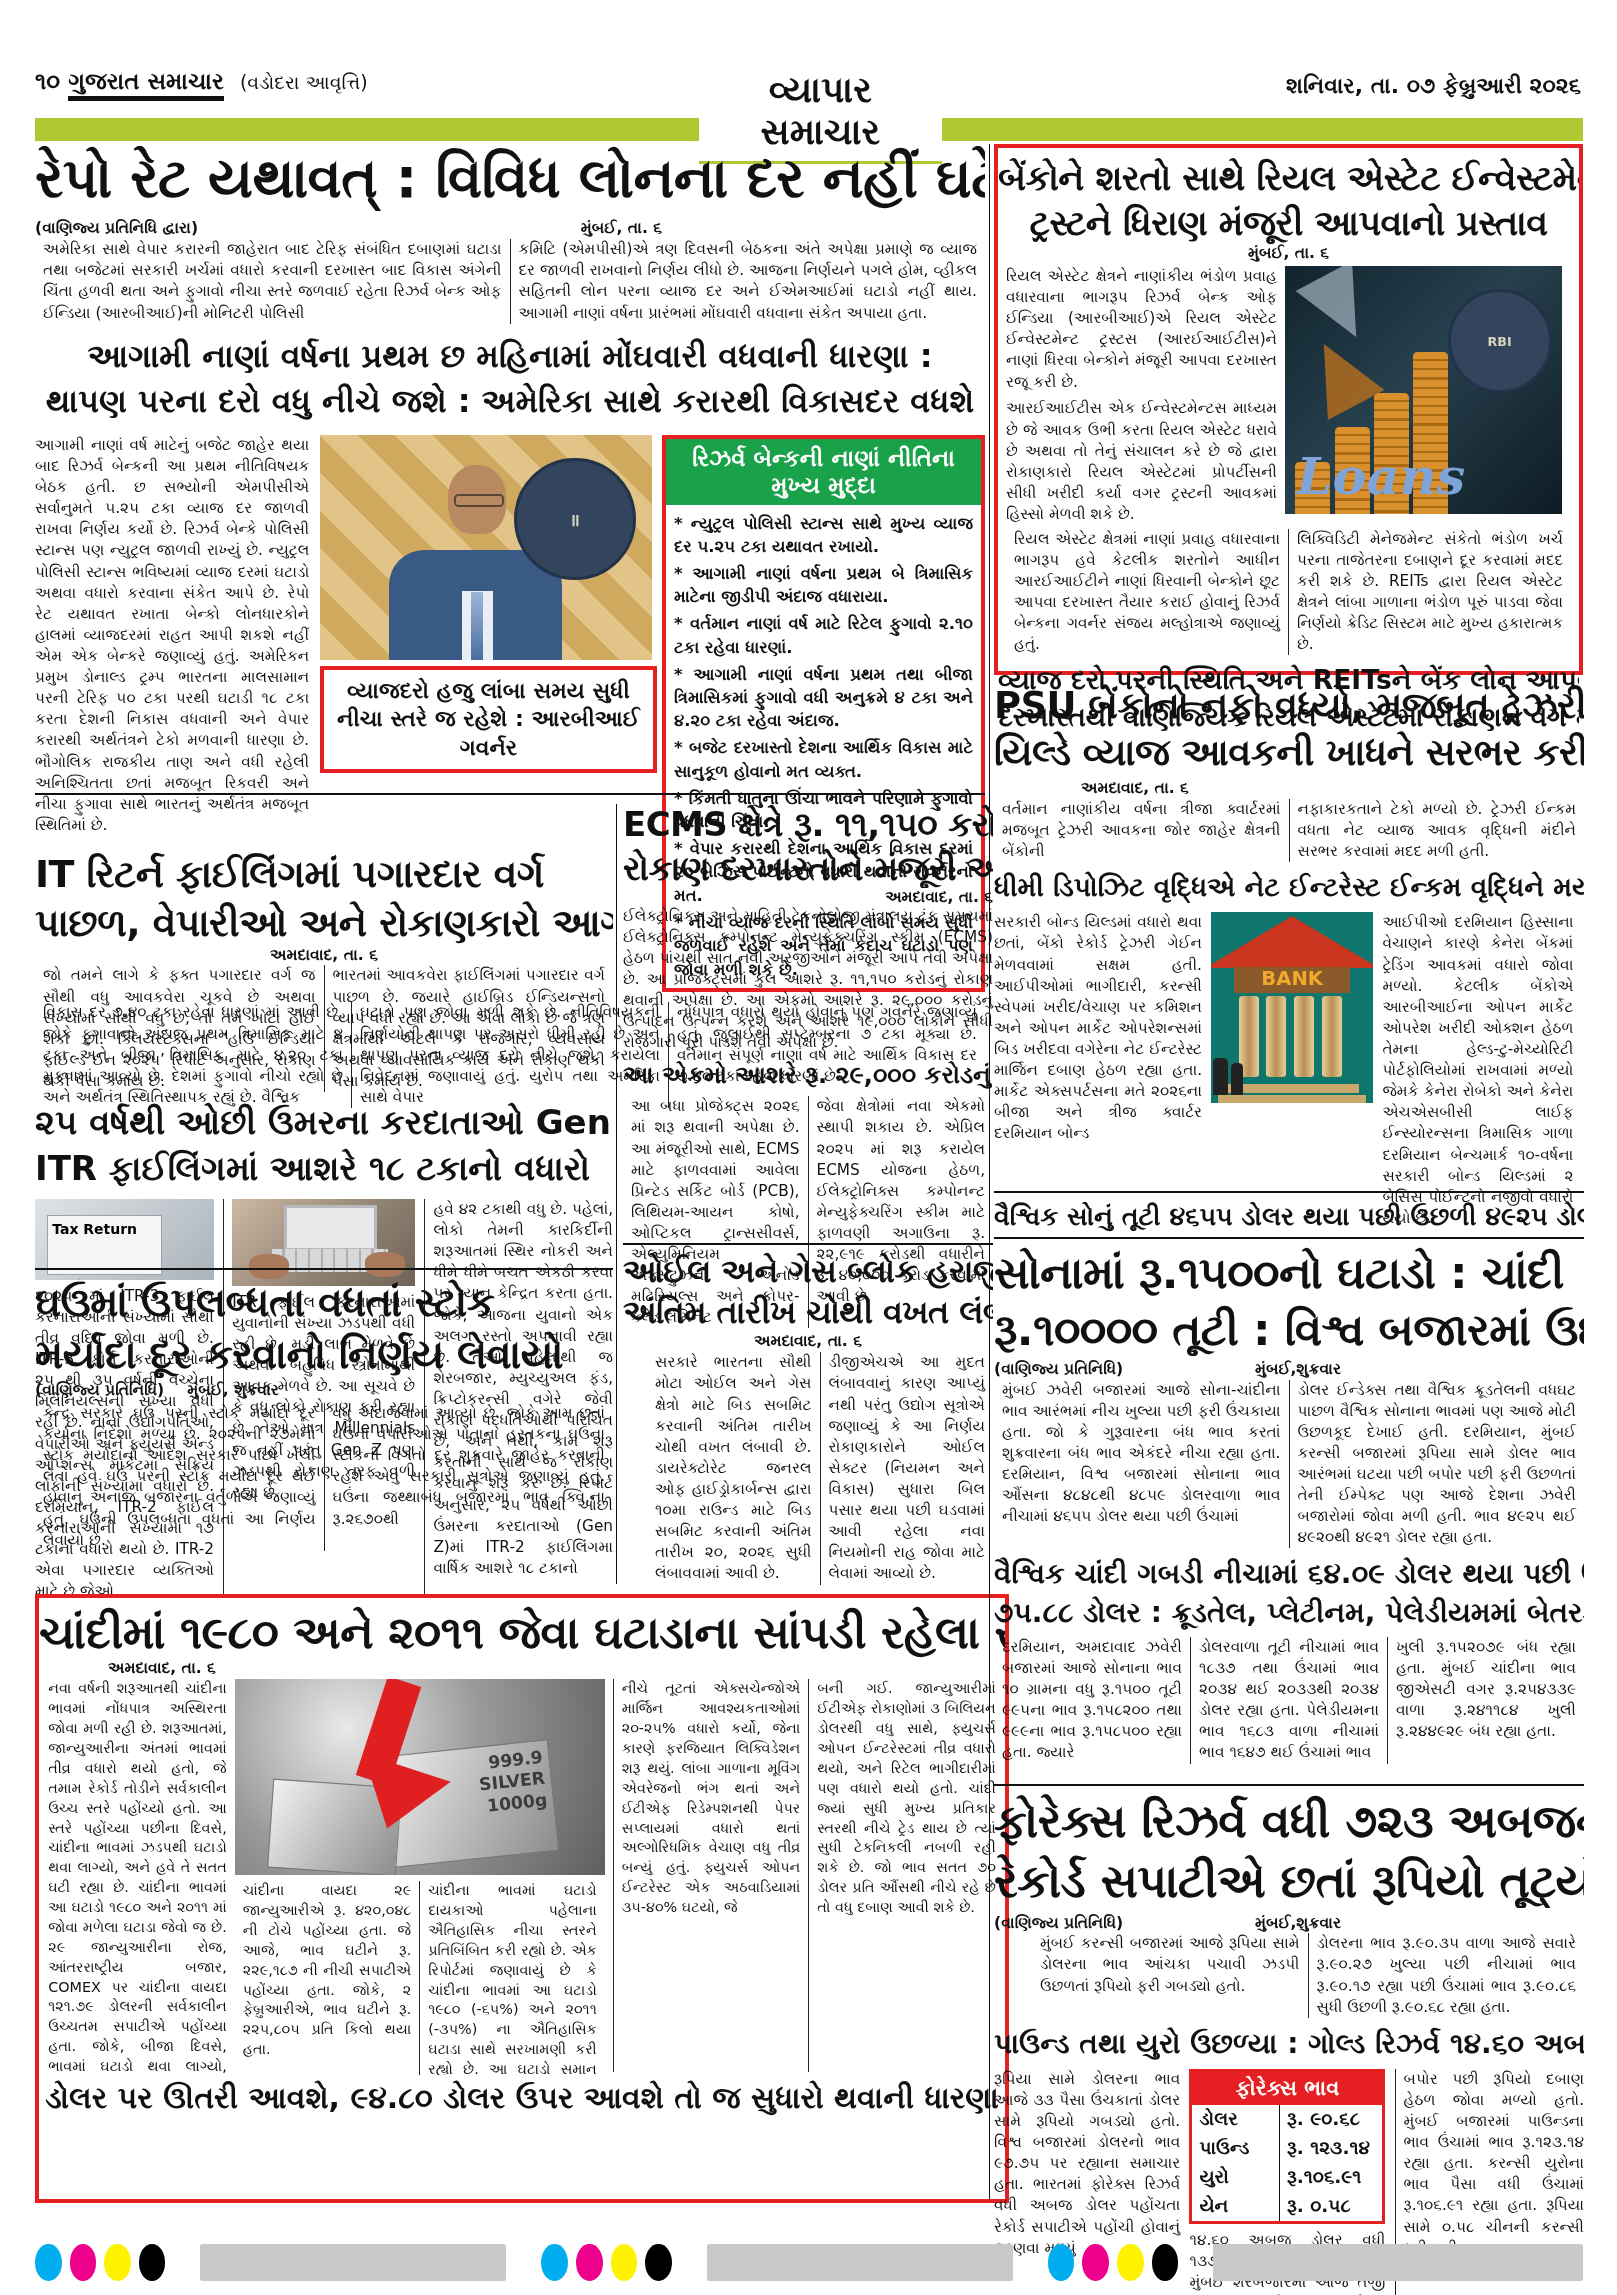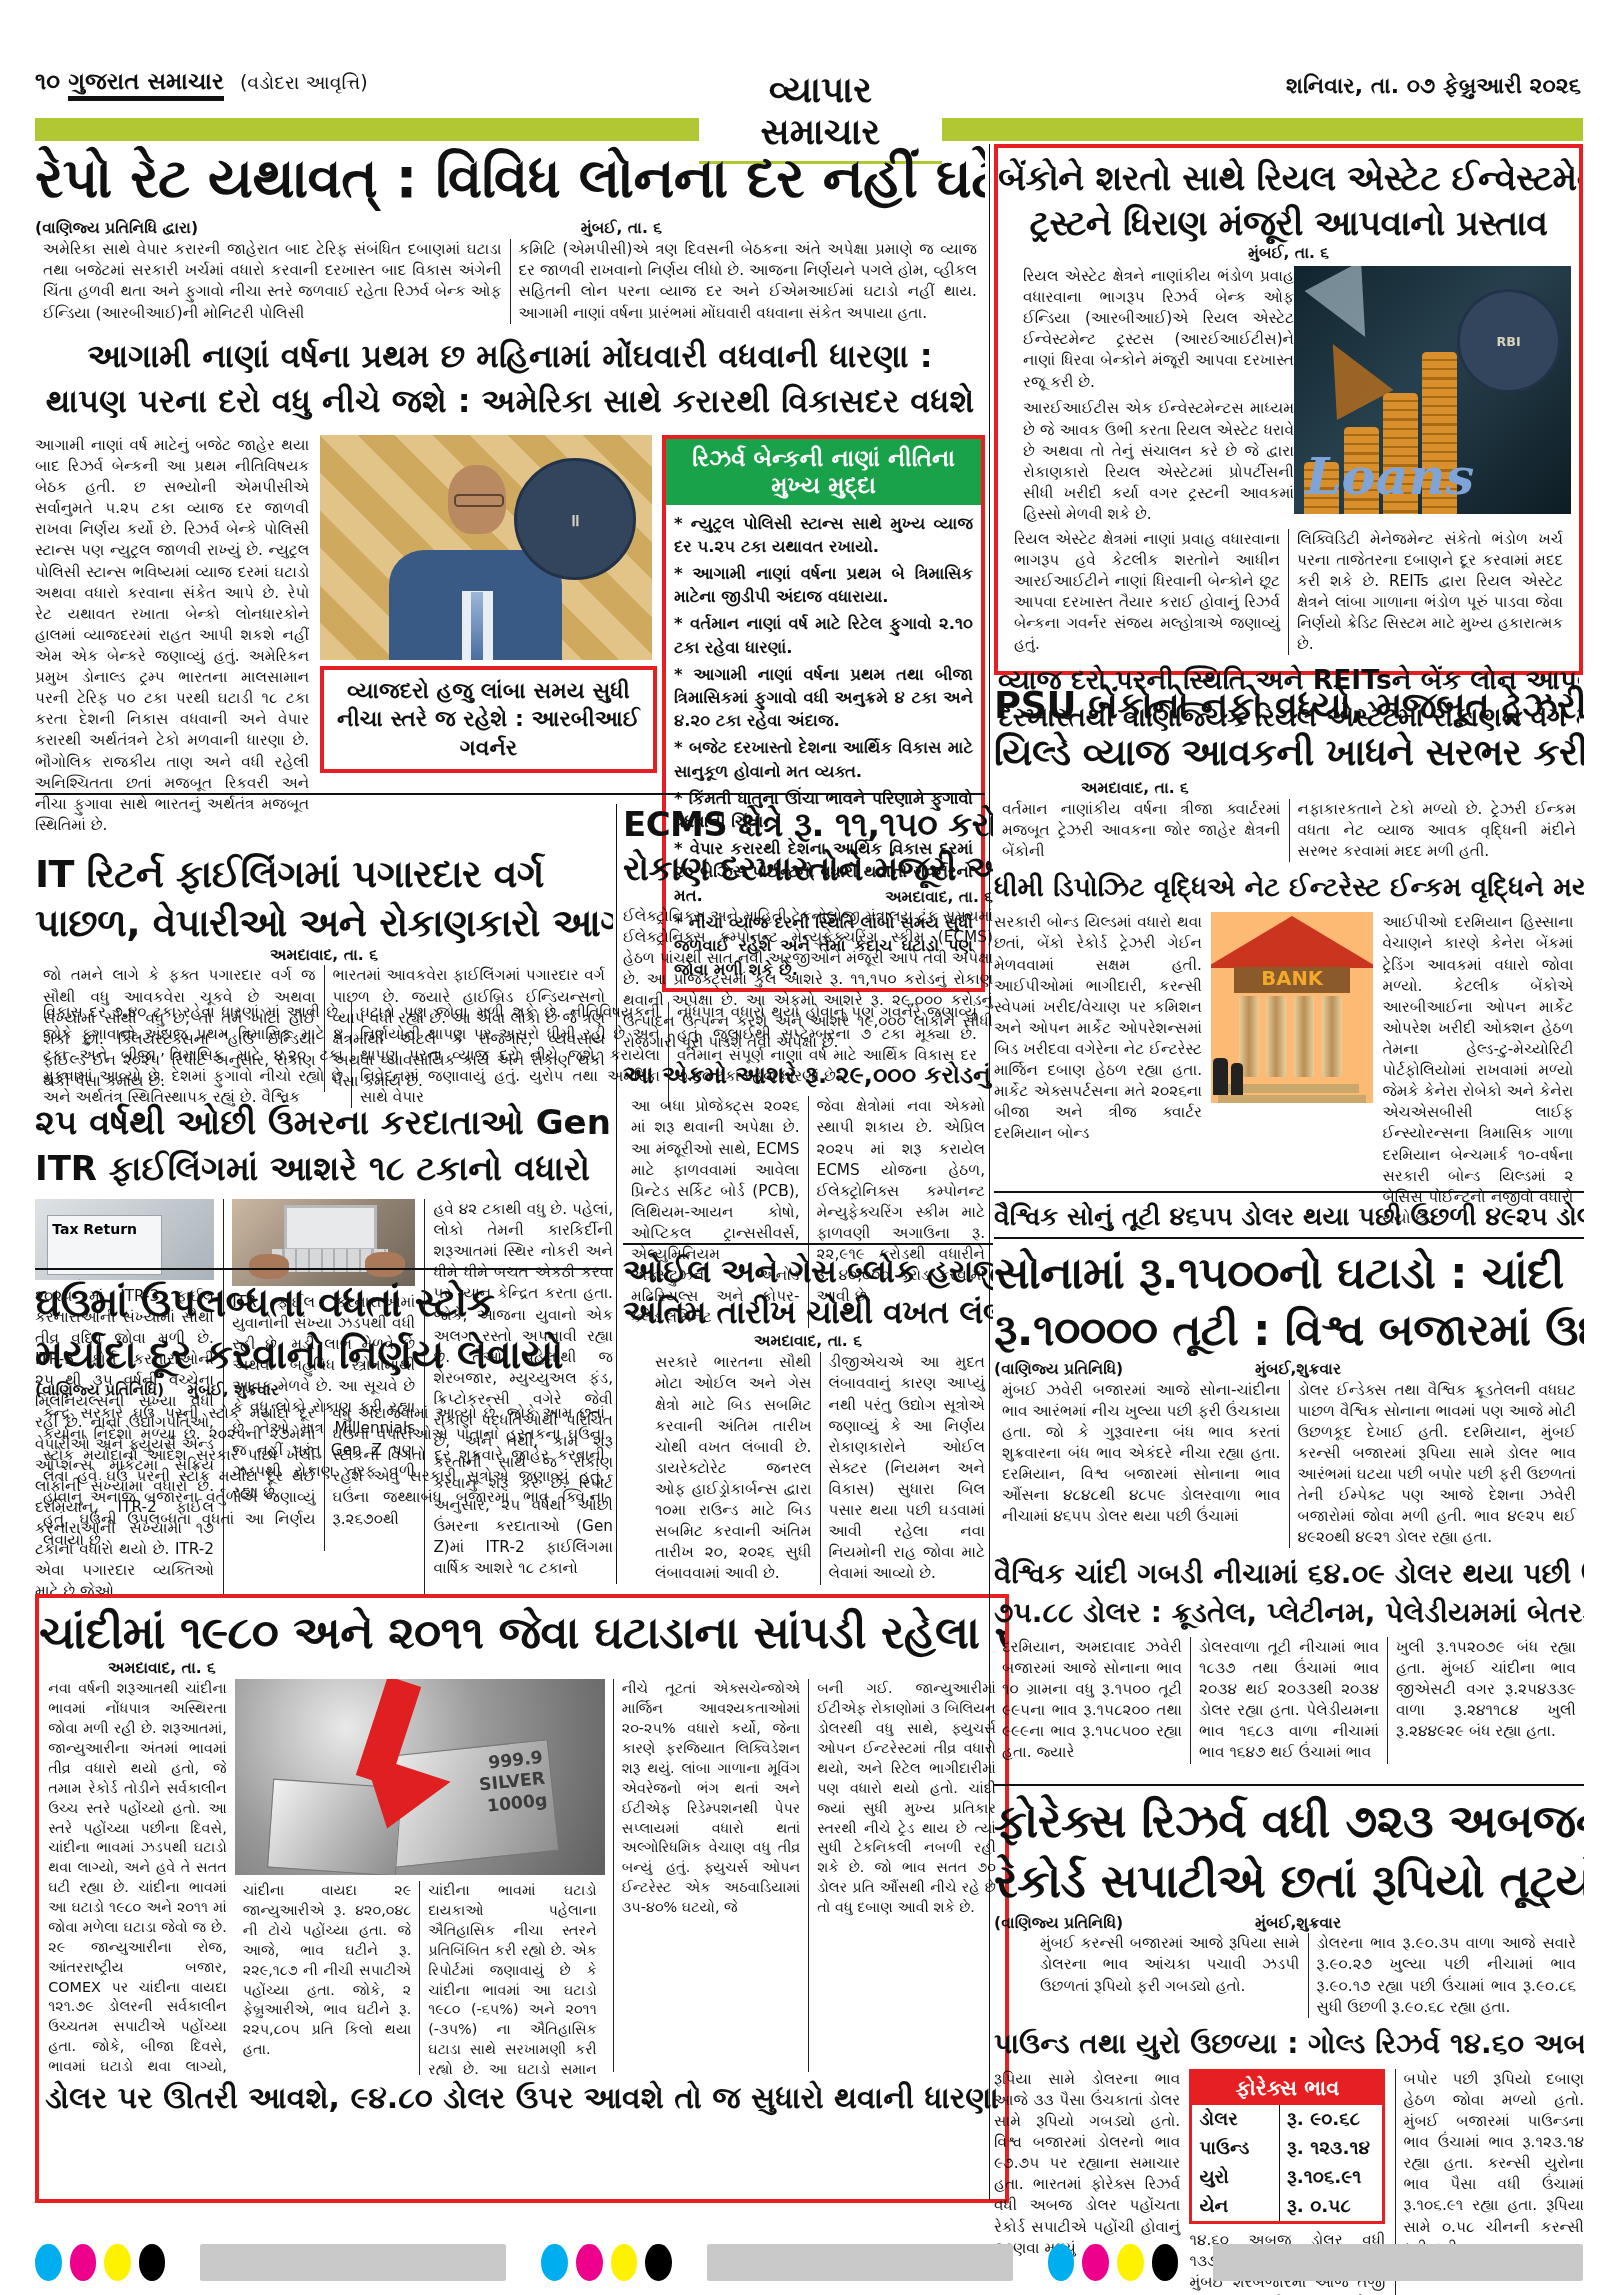--- a/index.html
+++ b/index.html
@@ -36,21 +36,21 @@
   .seal{position:absolute;border-radius:50%;background:#32455c;border:3.5px solid #223349;}
   .seal-inner{position:absolute;left:50%;top:50%;transform:translate(-50%,-50%);color:#d8d3bd;font-size:17.3px;font-weight:bold;}
   .person-head{position:absolute;background:#b98a62;border-radius:46% 46% 40% 40%;}
   .person-body{position:absolute;background:#3a5a86;border-radius:35px 35px 0 0;}
   .person-shirt{position:absolute;background:#e8eef4;}
   .person-tie{position:absolute;background:linear-gradient(180deg,#9db6d8,#4a6ea0);}
   .ph-loans{background:linear-gradient(135deg,#10242e 0%,#27404d 45%,#0d1c24 100%);}
   .coin{position:absolute;bottom:0;background:repeating-linear-gradient(180deg,#d98f2b 0 7px,#a96a14 7px 9.2px);border-radius:4.6px 4.6px 0 0;}
   .loans-word{position:absolute;color:#7ea4d8;font-family:"DejaVu Serif",serif;font-style:italic;font-weight:bold;}
   .hourglass{position:absolute;width:0;height:0;border-left:32px solid transparent;border-right:32px solid transparent;}
-  .ph-bank{background:#fdba74;}
+  .ph-bank{background:#0f766e;}
   .bank-roof{position:absolute;width:0;height:0;border-left:87px solid transparent;border-right:87px solid transparent;border-bottom:52px solid #c9351f;}
   .bank-ped{position:absolute;background:#8a5a2a;color:#f2a92d;font-weight:bold;text-align:center;}
   .bank-col{position:absolute;background:linear-gradient(90deg,#e8cf9c,#b98f54,#e8cf9c);border-radius:3.5px;}
   .bank-base{position:absolute;background:#caa76a;}
   .fig{position:absolute;background:#222;border-radius:4.6px 4.6px 0 0;}
   .ph-silver{background:
      radial-gradient(circle at 30% 25%,#e9e9e9 0%,#9a9a9a 45%,#5e5e5e 100%);}
   .bar3d{position:absolute;background:linear-gradient(120deg,#f2f2f2,#b9b9b9 55%,#8d8d8d);border:1.7px solid #777;}
   .bar3d .lbl{position:absolute;right:5.8px;top:5.8px;text-align:right;color:#3c3c3c;font-weight:bold;line-height:1.25;}
   .red-arrow{position:absolute;width:0;height:0;}
@@ -143,21 +143,21 @@
       <div class="col body" style="width:33%;">વિકાસ દર ૭.૪૦ ટકા રહેવા ધારણાં માં આવી છે. જોકે ફુગાવાનો અંદાજ પ્રથમ ત્રિમાસિક માટે ૪ ટકા અને બીજા ત્રિમાસિક માટે ૪.૨૦ ટકા મૂકવામાં આવ્યો છે. દેશમાં ફુગાવો નીચો રહ્યો છે અને અર્થતંત્ર સ્થિતિસ્થાપક રહ્યું છે. વૈશ્વિક</div>
       <div class="col body" style="width:33%;">ઘટાડો પણ જોવા મળી શકે છે. નીતિવિષયકની નિર્ણયોની થાપણ પર અસરો ધીમી રહી છે અને થાપણ પરના વ્યાજ દરો નીચે જશે. કરાયેલા નિવેદનમાં જણાવાયું હતું. યુરોપ તથા અમેરિકા સાથે વેપાર</div>
       <div class="col body" style="width:33%;">નોંધપાત્ર વધારો થયો હોવાનું પણ ગવર્નરે જણાવ્યું હતું. જુલાઈથી સપ્ટેમ્બરના ૭ ટકા મૂક્યા છે. વર્તમાન સંપૂર્ણ નાણાં વર્ષ માટે આર્થિક વિકાસ દર ૭.૪૦ ટકા રહેવા ધારણાં છે.</div>
     </div>
   </div>
 
   <div class="abs redbox" style="left:994px;top:144px;width:581px;height:523px;">
     <div class="art-head center nowrap" style="font-size:35px;margin-top:10.4px;">બેંકોને શરતો સાથે રિયલ એસ્ટેટ ઈન્વેસ્ટમેન્ટ</div>
     <div class="art-head center nowrap" style="font-size:35px;margin-top:3.5px;">ટ્રસ્ટને ધિરાણ મંજૂરી આપવાનો પ્રસ્તાવ</div>
     <div class="dateline">મુંબઈ, તા. ૬</div>
-    <div style="display:flex;padding:3.5px 8px;justify-content:flex-end;">
+    <div style="display:flex;gap:8px;padding:3.5px 8px;">
       <div style="width:271px;">
         <div class="body">રિયલ એસ્ટેટ ક્ષેત્રને નાણાંકીય ભંડોળ પ્રવાહ વધારવાના ભાગરૂપ રિઝર્વ બેન્ક ઓફ ઈન્ડિયા (આરબીઆઈ)એ રિયલ એસ્ટેટ ઈન્વેસ્ટમેન્ટ ટ્રસ્ટસ (આરઈઆઈટીસ)ને નાણાં ધિરવા બેન્કોને મંજૂરી આપવા દરખાસ્ત રજૂ કરી છે.</div>
         <div class="body" style="margin-top:5.8px;">આરઈઆઈટીસ એક ઈન્વેસ્ટમેન્ટસ માધ્યમ છે જે આવક ઉભી કરતા રિયલ એસ્ટેટ ધરાવે છે અથવા તો તેનું સંચાલન કરે છે જે દ્વારા રોકાણકારો રિયલ એસ્ટેટમાં પ્રોપર્ટીસની સીધી ખરીદી કર્યા વગર ટ્રસ્ટની આવકમાં હિસ્સો મેળવી શકે છે.</div>
       </div>
       <div class="ph ph-loans" style="width:277px;height:248px;">
         <div class="coin" style="left:10.4px;width:35px;height:52px;"></div>
         <div class="coin" style="left:50px;width:35px;height:87px;"></div>
         <div class="coin" style="left:89px;width:35px;height:121px;"></div>
         <div class="coin" style="left:128px;width:35px;height:162px;"></div>
         <div class="hourglass" style="left:23px;top:5.8px;border-top:69px solid rgba(200,220,230,.55);transform:rotate(-28deg);"></div>

